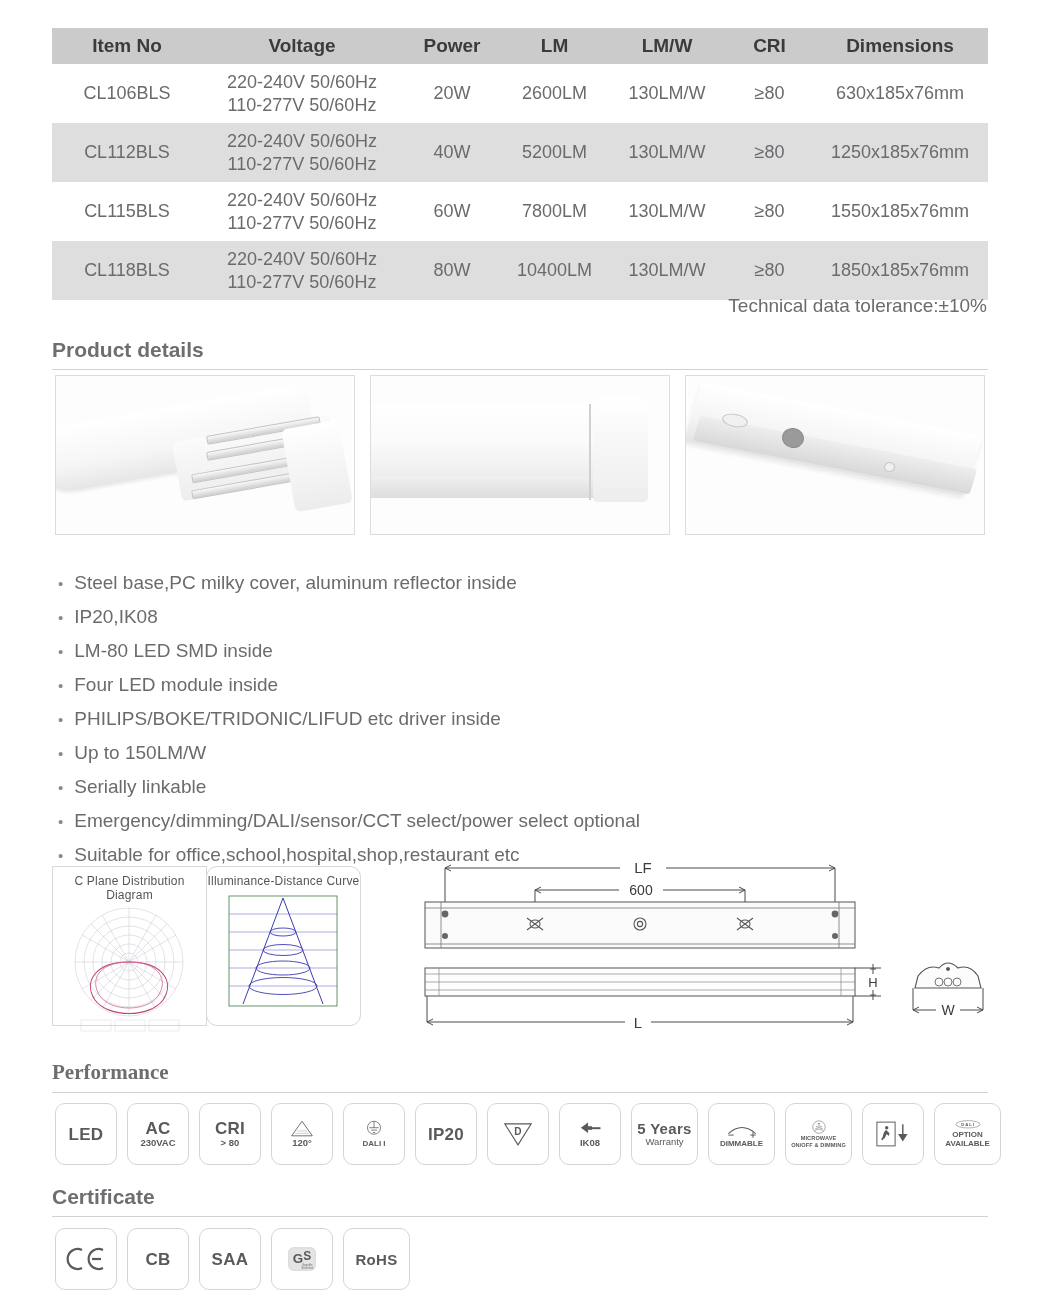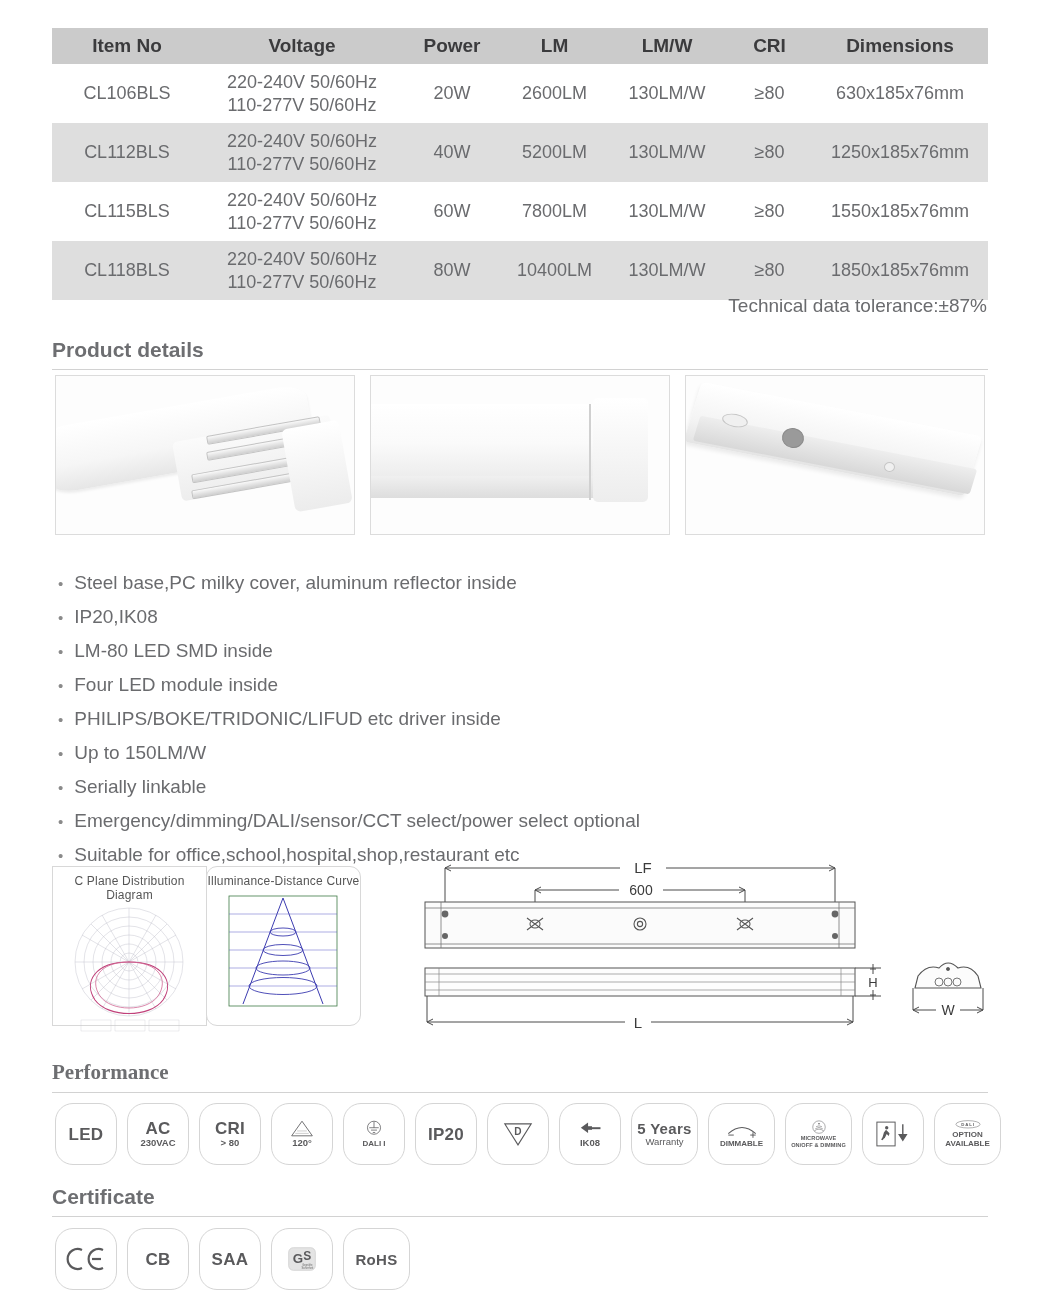--- a/index.html
+++ b/index.html
@@ -108,21 +108,21 @@
   #chart-cplane { left:0; } #chart-illum { left:154px;border-radius:11px; }
   .chart-title { text-align:center; font-size:12px; color:#555; padding-top:7px; letter-spacing:.2px; }
 
   .techdraw { position:absolute; left:363px; top:-14px; width:575px; height:190px; }
 
   
   .badge-row { position:absolute; display:flex; gap:10px; align-items:flex-start; }
   #perf-badges { left:55px; top:1103px; }
   #cert-badges { left:55px; top:1228px; }
   .badge {
-    width:62px; height:62px; border:1.5px solid #d5d5d5; border-radius:18px;
+    width:62px; height:62px; border:1.5px solid #d5d5d5; border-radius:10px;
     background:#fff; display:flex; flex-direction:column;
     align-items:center; justify-content:center; gap:1px;
     color:#5a5a5c; text-align:center; padding:16px 2px;
   }
   .badge.wide { width:67px; }
   .badge .b-main { font-size:17px; font-weight:bold; letter-spacing:.3px; line-height:1; }
   .badge .b-sub { font-size:9.5px; font-weight:bold; line-height:1.05; }
   .badge .b-tiny { font-size:5.6px; font-weight:bold; line-height:1.15; letter-spacing:.1px; }
   .badge .b-small { font-size:8px; font-weight:bold; line-height:1.15; }
   .badge svg { display:block; }
@@ -181,21 +181,21 @@
 110-277V 50/60Hz</td>
         <td>80W</td>
         <td>10400LM</td>
         <td>130LM/W</td>
         <td>≥80</td>
         <td>1850x185x76mm</td>
       </tr>
     </tbody>
   </table>
 
-  <div class="tolerance">Technical data tolerance:±87%</div>
+  <div class="tolerance">Technical data tolerance:±10%</div>
 
   <div class="section-head" id="head-product">Product details</div>
 
   <div class="photo-row">
     <div class="photo">
       <div class="ph-body p1a"></div>
       <div class="ph-body p1b"></div>
       <div class="p1strip p1s1"></div>
         <div class="p1strip p1s2"></div>
       <div class="p1strip p1s3"></div>

